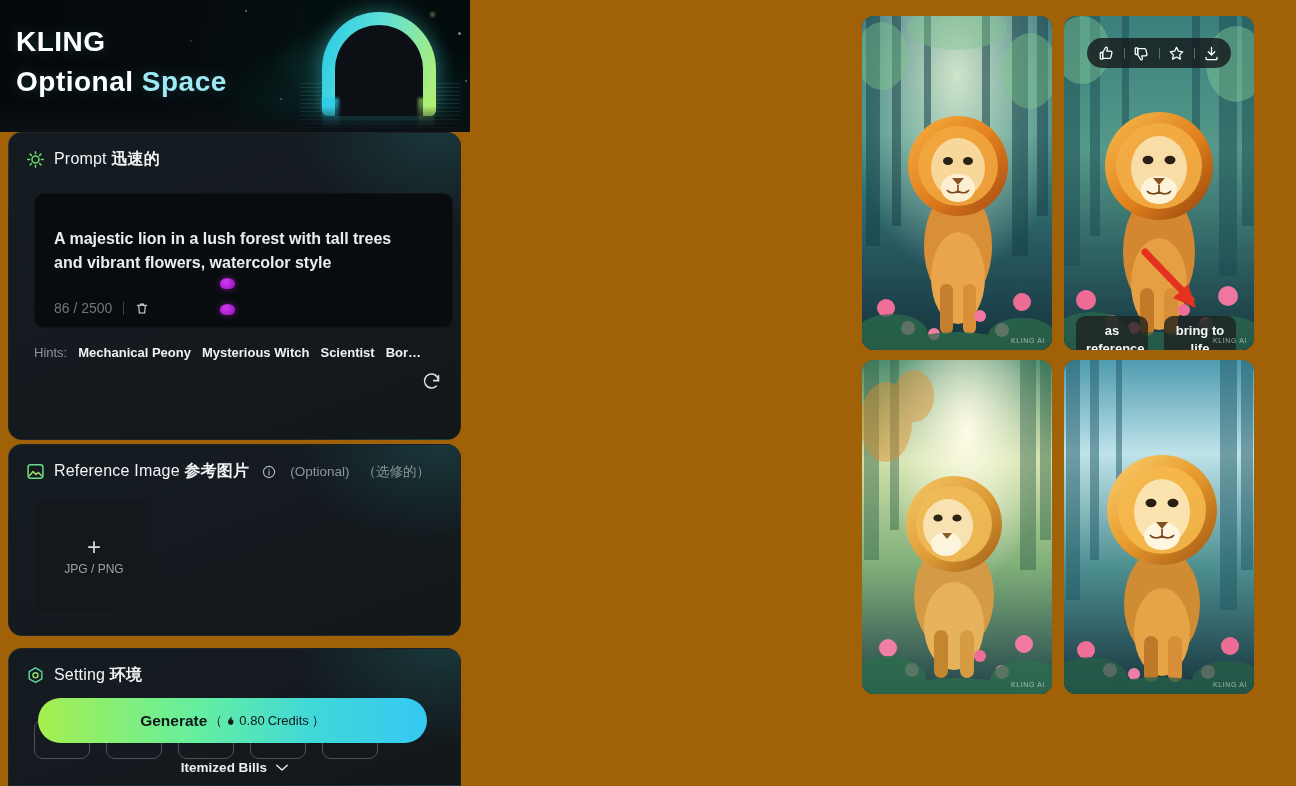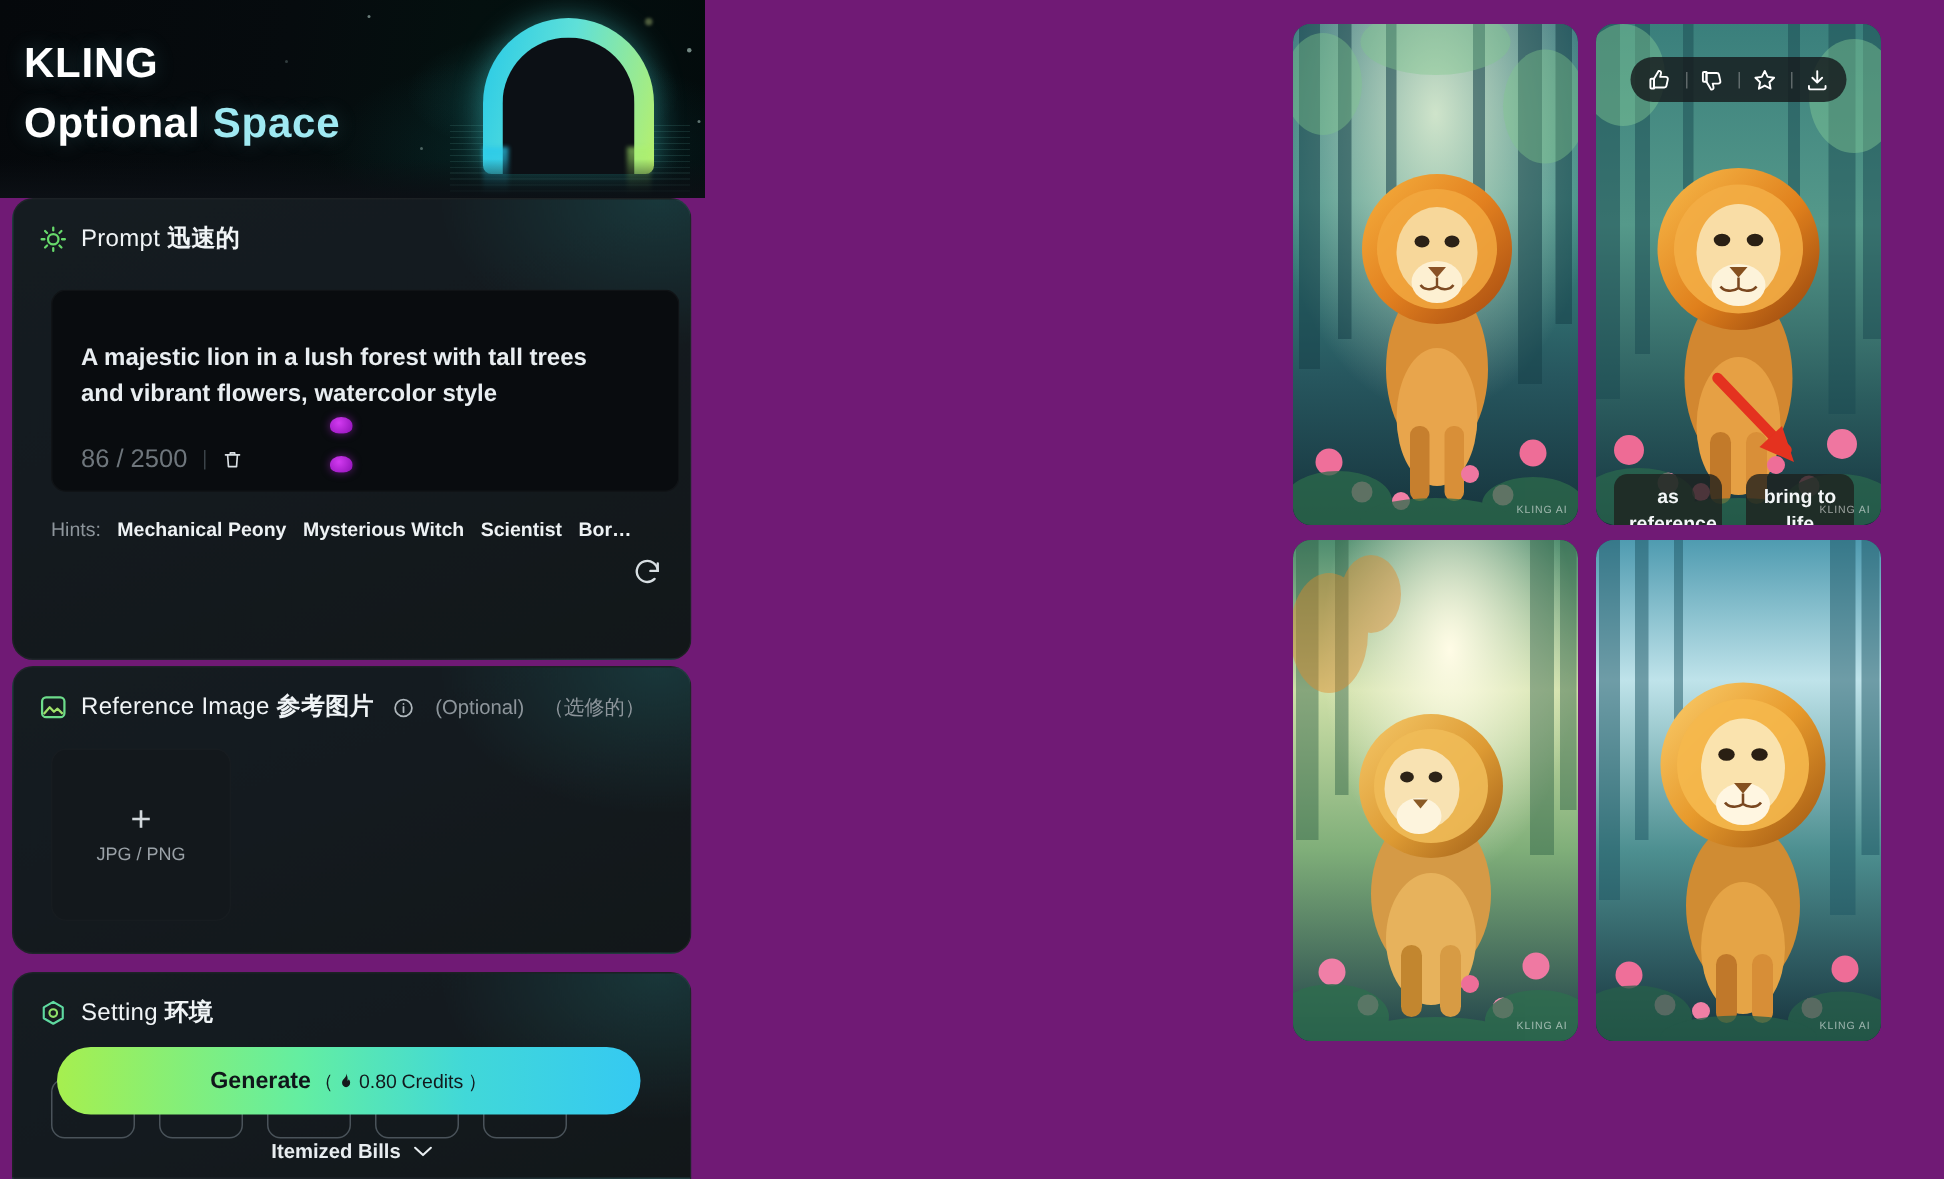--- a/index.html
+++ b/index.html
@@ -2,21 +2,21 @@
 <html><head>
 <meta charset="utf-8">
 <style>
   * { box-sizing: border-box; margin: 0; padding: 0; }
   html, body {
     width: 1296px; height: 786px;
     background: #0c1015;
     font-family: "Liberation Sans", sans-serif;
     overflow: hidden;
   }
-  #root { position: relative; width: 1296px; height: 786px; background: #701a75; }
+  #root { position: relative; width: 1296px; height: 786px; background: #a16207; }
 
   
   .left-col { position: absolute; left: 0; top: 0; width: 470px; height: 786px; }
 
   
   .banner {
     position: absolute; left: 0; top: 0; width: 470px; height: 132px;
     background:
       radial-gradient(ellipse 130px 60px at 362px 62px, rgba(40,190,190,0.20), rgba(0,0,0,0) 70%),
       radial-gradient(ellipse 200px 90px at 362px 100px, rgba(20,120,130,0.22), rgba(0,0,0,0) 72%),
@@ -87,21 +87,21 @@
   }
   .prompt-text {
     position: absolute; left: 19px; top: 17px; width: 370px;
     color: #e9eef1; font-size: 16px; font-weight: 700; line-height: 24px; margin-top: 16px;
   }
   .cursor-dot { position:absolute; width: 15px; height: 11px; border-radius: 50% 50% 40% 40%;
     background: radial-gradient(circle at 40% 35%, #d23af0, #8d0fb5); box-shadow: 0 0 6px rgba(190,40,230,.5); }
   .cursor-dot.d1 { left: 185px; top: 84px; }
   .cursor-dot.d2 { left: 185px; top: 110px; }
   .ta-foot { position: absolute; left: 19px; bottom: 11px; display:flex; align-items:center; gap: 11px; }
-  .counter { color: #6e767c; font-size: 17px; }
+  .counter { color: #6e767c; font-size: 14px; }
   .vdiv { width:1px; height: 13px; background: #3b4349; }
   .trash { cursor: pointer; }
 
   .hints-row { position: absolute; left: 25px; top: 212px; display:flex; align-items:center; gap: 11px; }
   .hints-label { color: #8d959b; font-size: 13px; }
   .hint-chip { color: #eef2f4; font-size: 13px; font-weight: 700; cursor: pointer; white-space: nowrap; }
   .hints-row-cn { position: absolute; left: 25px; top: 244px; display:flex; align-items:center; gap: 14px; }
   .hints-label-cn { color: #8d959b; font-size: 13px; }
   .hint-chip-cn { color: #eef2f4; font-size: 13.5px; font-weight: 700; cursor: pointer; white-space: nowrap; }
   .refresh-btn { position:absolute; right: 18px; top: 238px; cursor:pointer; }

